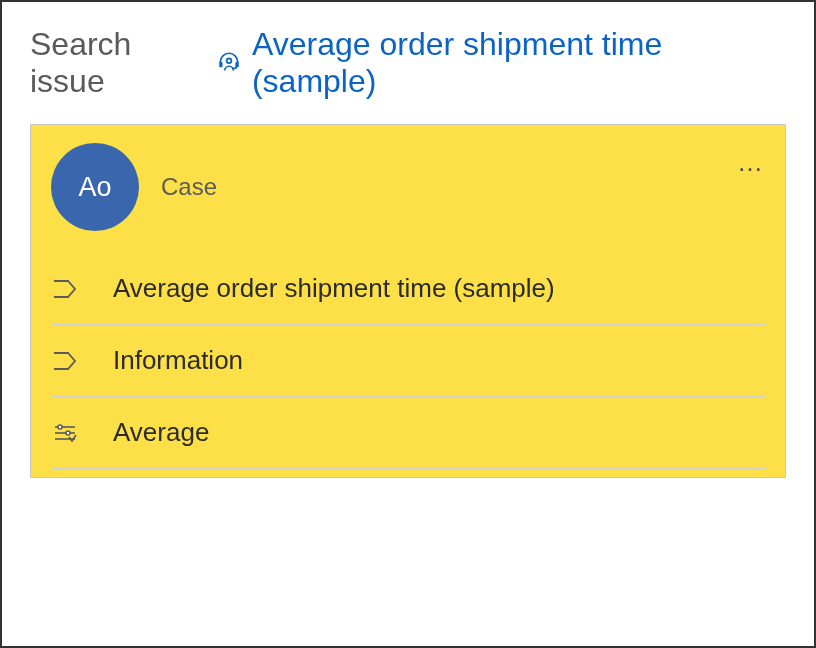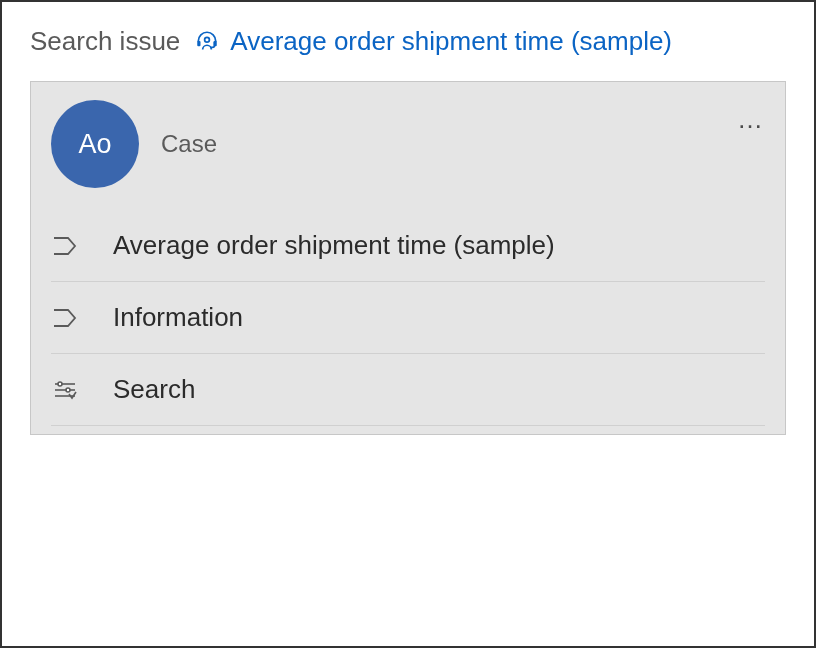--- a/index.html
+++ b/index.html
@@ -7,38 +7,38 @@
       font-family: "Segoe UI", -apple-system, sans-serif;
       background: #fff;
       width: 816px;
       height: 648px;
       border: 2px solid #333;
       padding: 24px 28px;
     }
     .breadcrumb {
       display: flex;
       align-items: center;
-      gap: 14px;
-      font-size: 26px;
+      gap: 4px;
+      font-size: 32px;
       color: #5a5a5a;
       margin-bottom: 24px;
     }
     .breadcrumb-link {
       color: #0b64c4;
       display: flex;
       align-items: center;
       gap: 10px;
     }
     .breadcrumb-link-icon {
       display: inline-flex;
       color: #0b64c4;
     }
     .card {
       border: 1px solid #c7c7c7;
-      background: #e5e5e5;
+      background: #fde047;
       padding: 18px 20px 8px 20px;
     }
     .card-header {
       display: flex;
       align-items: center;
       gap: 22px;
       position: relative;
       margin-bottom: 22px;
     }
     .avatar {
@@ -159,15 +159,15 @@
     <span class="detail-icon">
       <svg width="26" height="22" viewBox="0 0 26 22" fill="none" stroke="currentColor" stroke-width="1.6">
         <line x1="3" y1="5" x2="23" y2="5"></line>
         <circle cx="8" cy="5" r="2" fill="#fff"></circle>
         <line x1="3" y1="11" x2="23" y2="11"></line>
         <circle cx="16" cy="11" r="2" fill="#fff"></circle>
         <line x1="3" y1="17" x2="23" y2="17"></line>
         <polyline points="17,15 20,19 24,13"></polyline>
       </svg>
     </span>
-    <span class="detail-text">Search</span>
+    <span class="detail-text">Average</span>
   </div>
 </div>
 
 </body></html>

